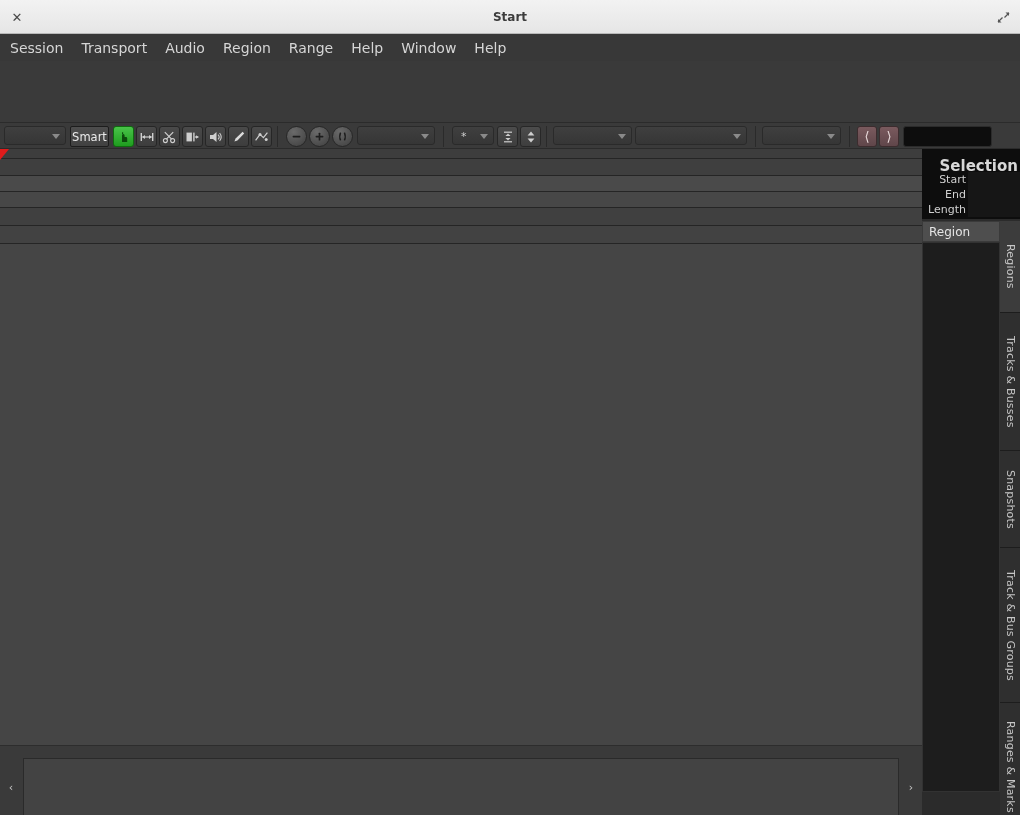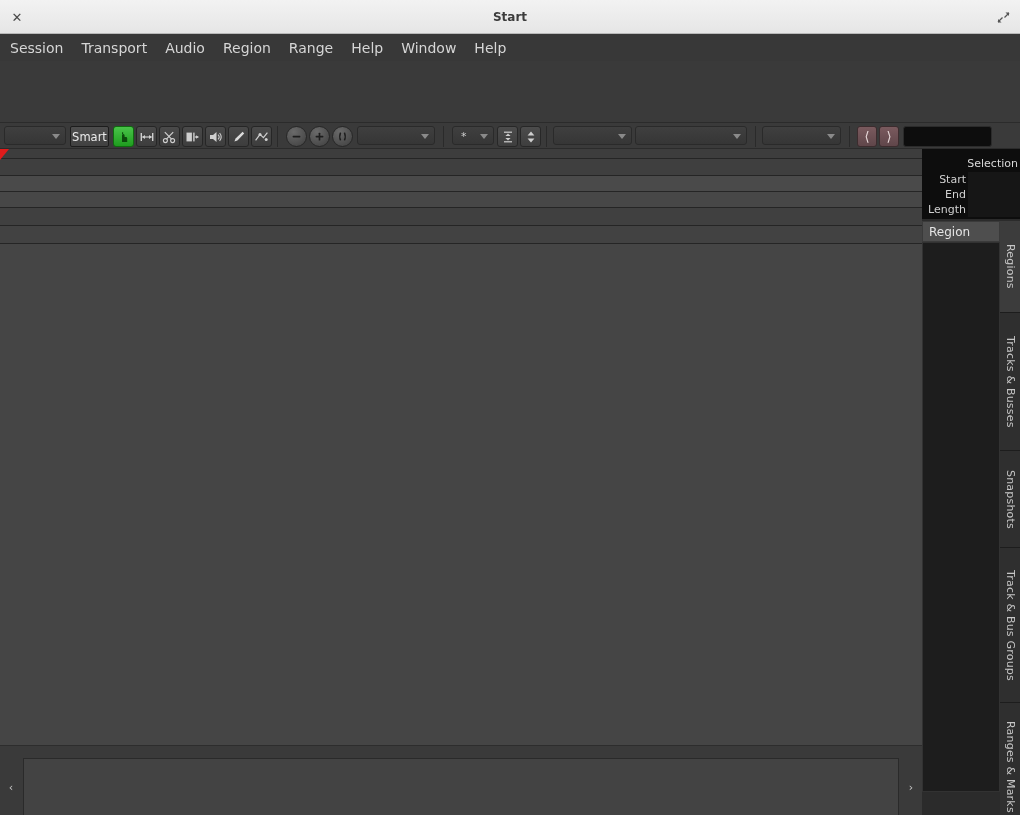--- a/index.html
+++ b/index.html
@@ -266,21 +266,21 @@
   .sidebar {
     position: absolute; left: 922px; top: 149px; width: 98px; height: 666px;
     background: #2b2b2b;
   }
   .selpanel {
     position: absolute; left: 0; top: 6px; width: 98px; height: 64px;
     background: #0d0d0d;
   }
   .seltitle {
     position: absolute; right: 2px; top: 2px;
-    font-size: 11px; color: #d8d8d8; white-space: nowrap;
+    font-size: 15px; color: #d8d8d8; white-space: nowrap; font-weight: bold;
   }
   .sellbl {
     position: absolute; left: 0; width: 44px;
     text-align: right; font-size: 11px; color: #d0d0d0;
   }
   .selfield {
     position: absolute; left: 46px; width: 52px; height: 15px;
     background: #161616;
   }
   .regionhdr {

